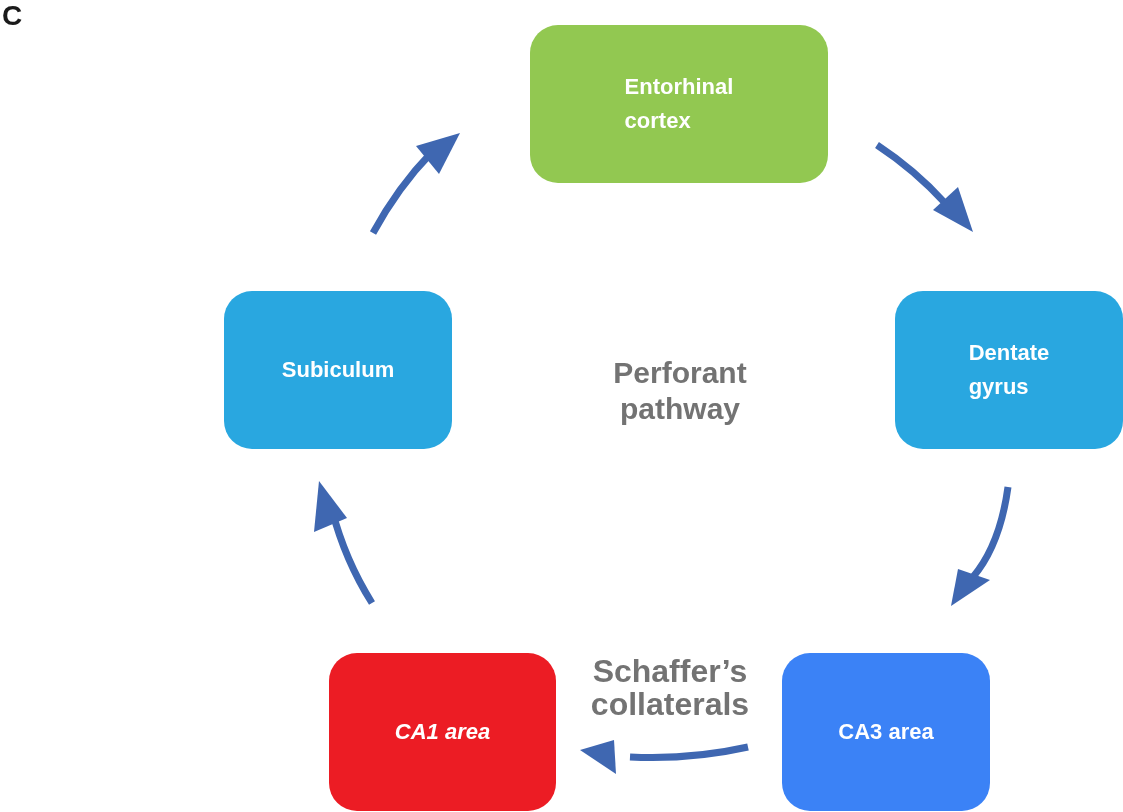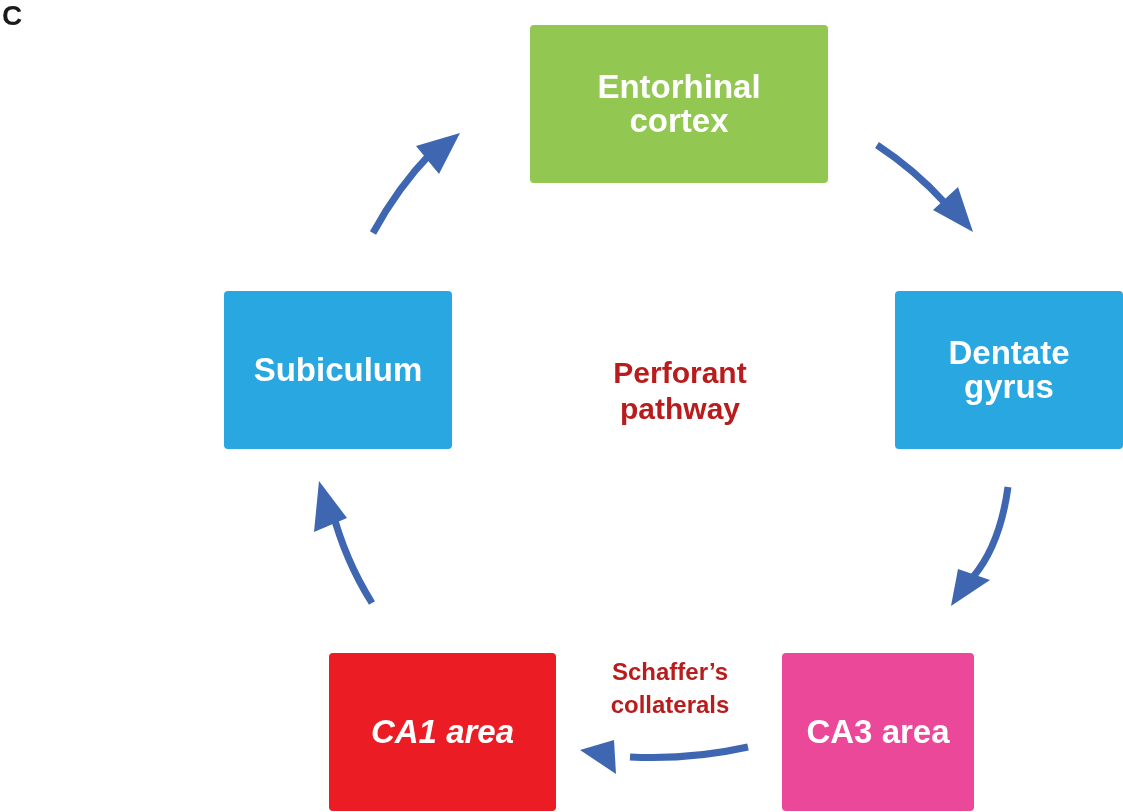--- a/index.html
+++ b/index.html
@@ -1,57 +1,57 @@
 <!DOCTYPE html>
 <html><head>
   <meta charset="utf-8">
   <style>
     html, body { margin: 0; padding: 0; background: #ffffff; }
     body { width: 1123px; height: 812px; position: relative; overflow: hidden;
            font-family: "Liberation Sans", sans-serif; }
     .panel-label { position: absolute; left: 2px; top: 0px; font-size: 28px; font-weight: bold; color: #1a1a1a; }
-    .node { position: absolute; border-radius: 4px; color: #ffffff; font-weight: bold;
-            font-size: 33px; line-height: 34px; display: flex; align-items: center;
-            justify-content: center; text-align: center; }
+    .node { position: absolute; border-radius: 28px; color: #ffffff; font-weight: bold;
+            font-size: 22px; line-height: 34px; display: flex; align-items: center;
+            justify-content: center; text-align: left; }
     .node span { white-space: pre-line; }
-    .label { position: absolute; color: #b91c1c; font-weight: bold; text-align: center;
+    .label { position: absolute; color: #737373; font-weight: bold; text-align: center;
              white-space: pre-line; }
     svg.arrows { position: absolute; left: 0; top: 0; }
   </style>
 </head>
 <body>
 
 <div class="panel-label">C</div>
 
 <div class="node" style="left:530px; top:25px; width:298px; height:158px; background:#92C851;">
   <span>Entorhinal
 cortex</span>
 </div>
 
 <div class="node" style="left:895px; top:291px; width:228px; height:158px; background:#29A7E0;">
   <span>Dentate
 gyrus</span>
 </div>
 
-<div class="node" style="left:782px; top:653px; width:192px; height:158px; background:#ec4899;">
+<div class="node" style="left:782px; top:653px; width:208px; height:158px; background:#3b82f6;">
   <span>CA3 area</span>
 </div>
 
 <div class="node" style="left:329px; top:653px; width:227px; height:158px; background:#EC1C24;font-style:italic;">
   <span>CA1 area</span>
 </div>
 
 <div class="node" style="left:197px; top:291px; width:228px; height:158px; background:#29A7E0;margin-left:27px;">
   <span>Subiculum</span>
 </div>
 
 <div class="label" style="left:570px; top:355px; width:220px; font-size:30px; line-height:36px;">Perforant
 pathway</div>
 
-<div class="label" style="left:580px; top:655px; width:180px; font-size:24px; line-height:33px;">Schaffer’s
+<div class="label" style="left:580px; top:655px; width:180px; font-size:32px; line-height:33px;">Schaffer’s
 collaterals</div>
 
 <svg class="arrows" width="1123" height="812">
   <g fill="none" stroke="#3F67B1" stroke-width="7" stroke-linecap="butt">
     <path d="M877,145 Q915,170 945,203"></path>
     <path d="M1008,487 Q1000,545 973,577"></path>
     <path d="M748,747 Q690,760 630,757"></path>
     <path d="M372,603 Q345,560 332,510"></path>
     <path d="M373,233 Q398,187 432,152"></path>
   </g>

